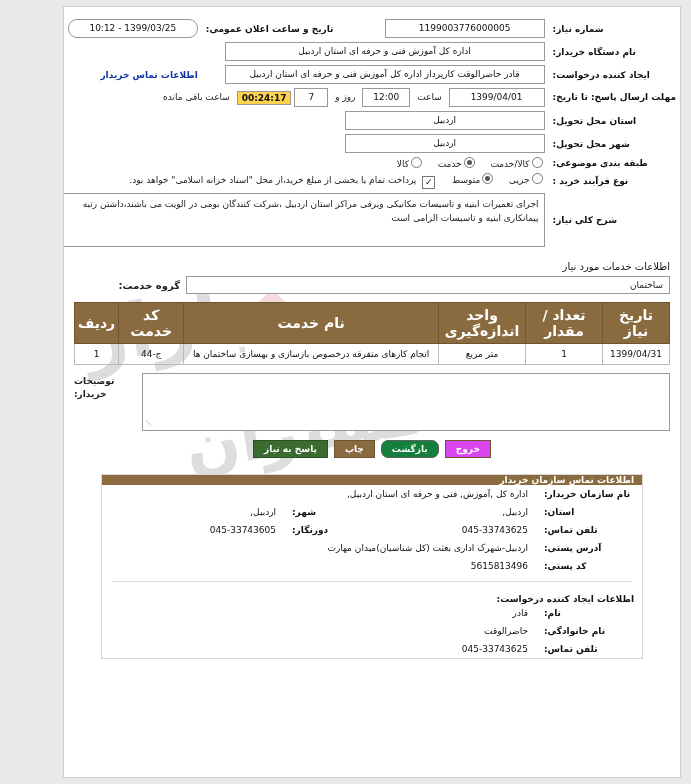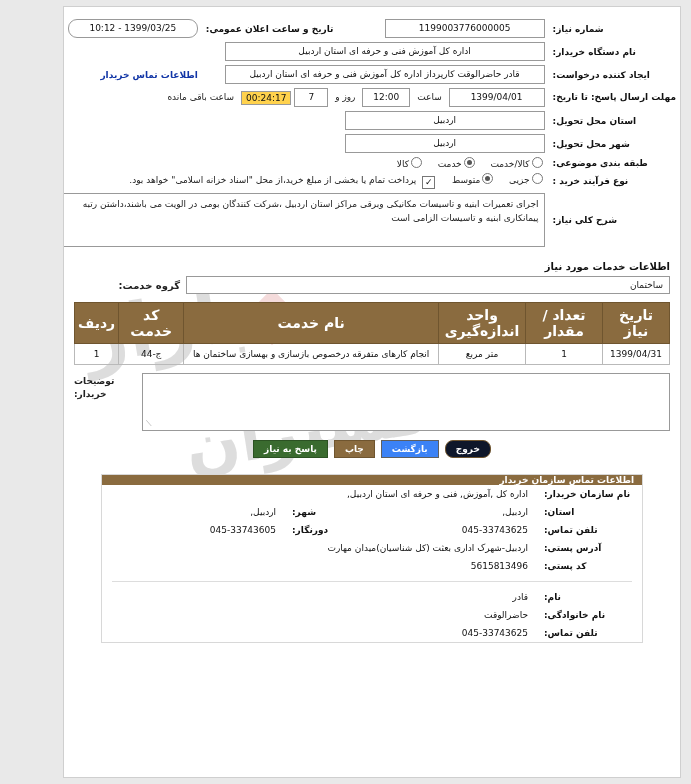--- a/index.html
+++ b/index.html
@@ -55,21 +55,21 @@
     min-height:15px;line-height:13px;
     color:#111;
   }
   .box.w200{width:200px;}
   .box.w160{width:160px;}
   .box.w130{width:130px;border-radius:9px;}
   .box.w90{width:96px;}
   .box.w48{width:48px;}
   .box.w30{width:34px;}
   .blue{color:#1135a6;font-weight:bold;}
-  .hl{background:#ffd24d;border:1px solid #999;padding:1px 4px;color:#111;font-weight:normal;}
+  .hl{background:#ffd24d;border:1px solid #999;padding:1px 4px;color:#111;font-weight:bold;}
   .inline{display:inline-block;vertical-align:middle;}
   .sp{display:inline-block;padding:0 4px;}
 
   
   .radio{
     display:inline-block;width:9px;height:9px;border:1px solid #777;border-radius:50%;
     background:#fff;vertical-align:-1px;margin:0 2px;position:relative;
   }
   .radio.on::after{
     content:"";position:absolute;left:2px;top:2px;width:5px;height:5px;
@@ -86,21 +86,21 @@
   .ta{
     border:1px solid #999;background:#fff;
     width:480px;min-height:46px;padding:3px 5px;
     text-align:right;line-height:14px;font-size:9px;
   }
   .ta .corner{display:block;text-align:left;color:#999;font-size:8px;line-height:6px;}
 
   
   .sect{
     width:596px;margin:12px auto 4px auto;
-    font-size:10px;font-weight:bold;text-align:right;color:#111;
+    font-size:10px;font-weight:normal;text-align:right;color:#111;
   }
   .grp{
     width:596px;margin:0 auto;display:flex;align-items:center;justify-content:flex-start;
     gap:6px;font-size:10px;font-weight:bold;
   }
   .grp .val{
     border:1px solid #999;background:#fff;width:470px;text-align:right;
     padding:3px 6px;font-weight:normal;font-size:9px;
   }
 
@@ -124,22 +124,22 @@
   .notes-box{flex:1;border:1px solid #999;background:#fff;height:56px;position:relative;}
   .notes-box .corner{position:absolute;left:3px;bottom:1px;color:#999;font-size:8px;}
 
   
   .btns{width:596px;margin:9px auto 0 auto;display:flex;justify-content:center;gap:6px;}
   .btn{
     border:1px solid #6f552f;background:#8a6b3f;color:#fff;
     font-size:9px;font-weight:bold;padding:3px 10px;cursor:pointer;
   }
   .btn.green{background:#3a6b2f;border-color:#2c5223;}
-  .btn.gray{background:#3b82f6;border-color:#5f5f5f;}
-  .btn.dark{background:#0f172a;border-radius:8px;}
+  .btn.gray{background:#15803d;border-color:#5f5f5f;border-radius:7px;}
+  .btn.dark{background:#d946ef;}
 
   
   .panel{
     width:540px;margin:16px auto 0 auto;border:1px solid #d8d8d8;background:#fff;
   }
   .panel-hd{
     background:#8a6b3f;color:#fff;font-size:9px;font-weight:bold;
     padding:0 8px;text-align:right;
   }
   table.kv{width:100%;border-collapse:collapse;font-size:9px;}
@@ -328,20 +328,21 @@
         </tr>
         <tr>
           <td class="k">کد پستی:</td>
           <td class="v" colspan="3">5615813496</td>
         </tr>
       </tbody>
         </table>
 
       <div class="hr"></div>
 
+      <div class="panel-sub">اطلاعات ایجاد کننده درخواست:</div>
       <table class="kv">
         <tbody>
             <tr>
           <td class="k">نام:</td>
           <td class="v">قادر</td>
         </tr>
         <tr>
           <td class="k">نام خانوادگی:</td>
           <td class="v">حاضرالوقت</td>
         </tr>

